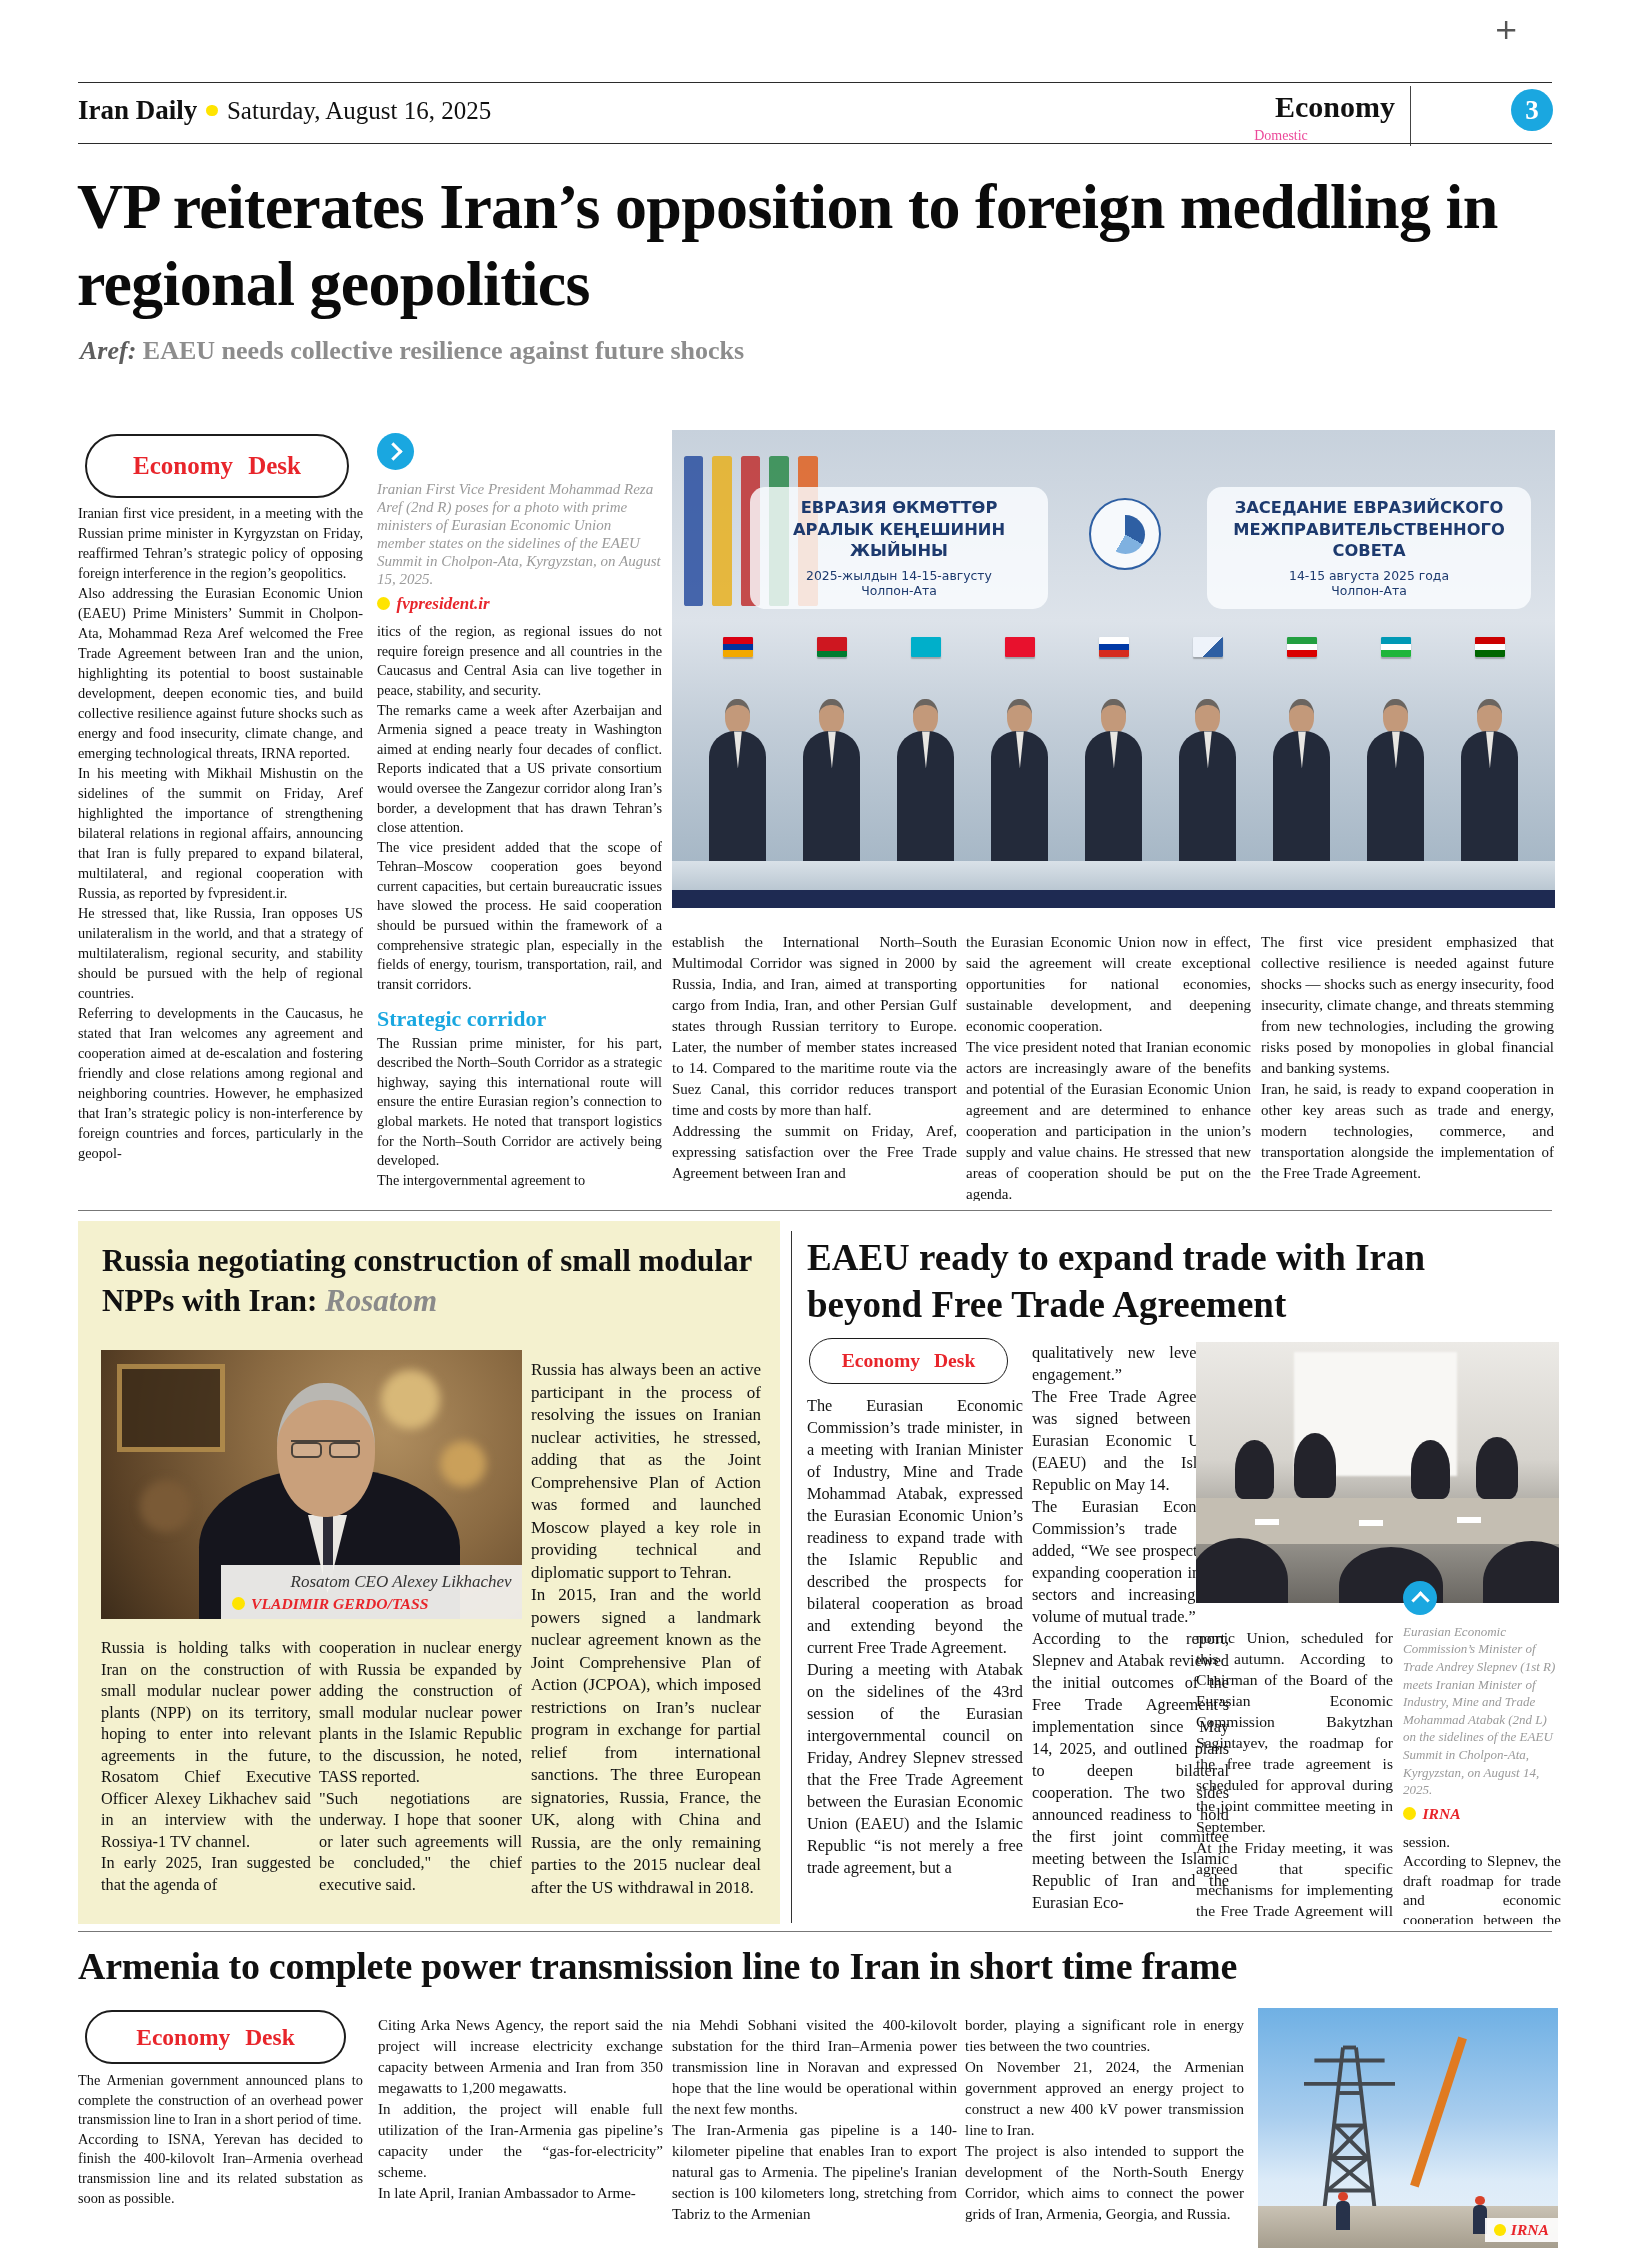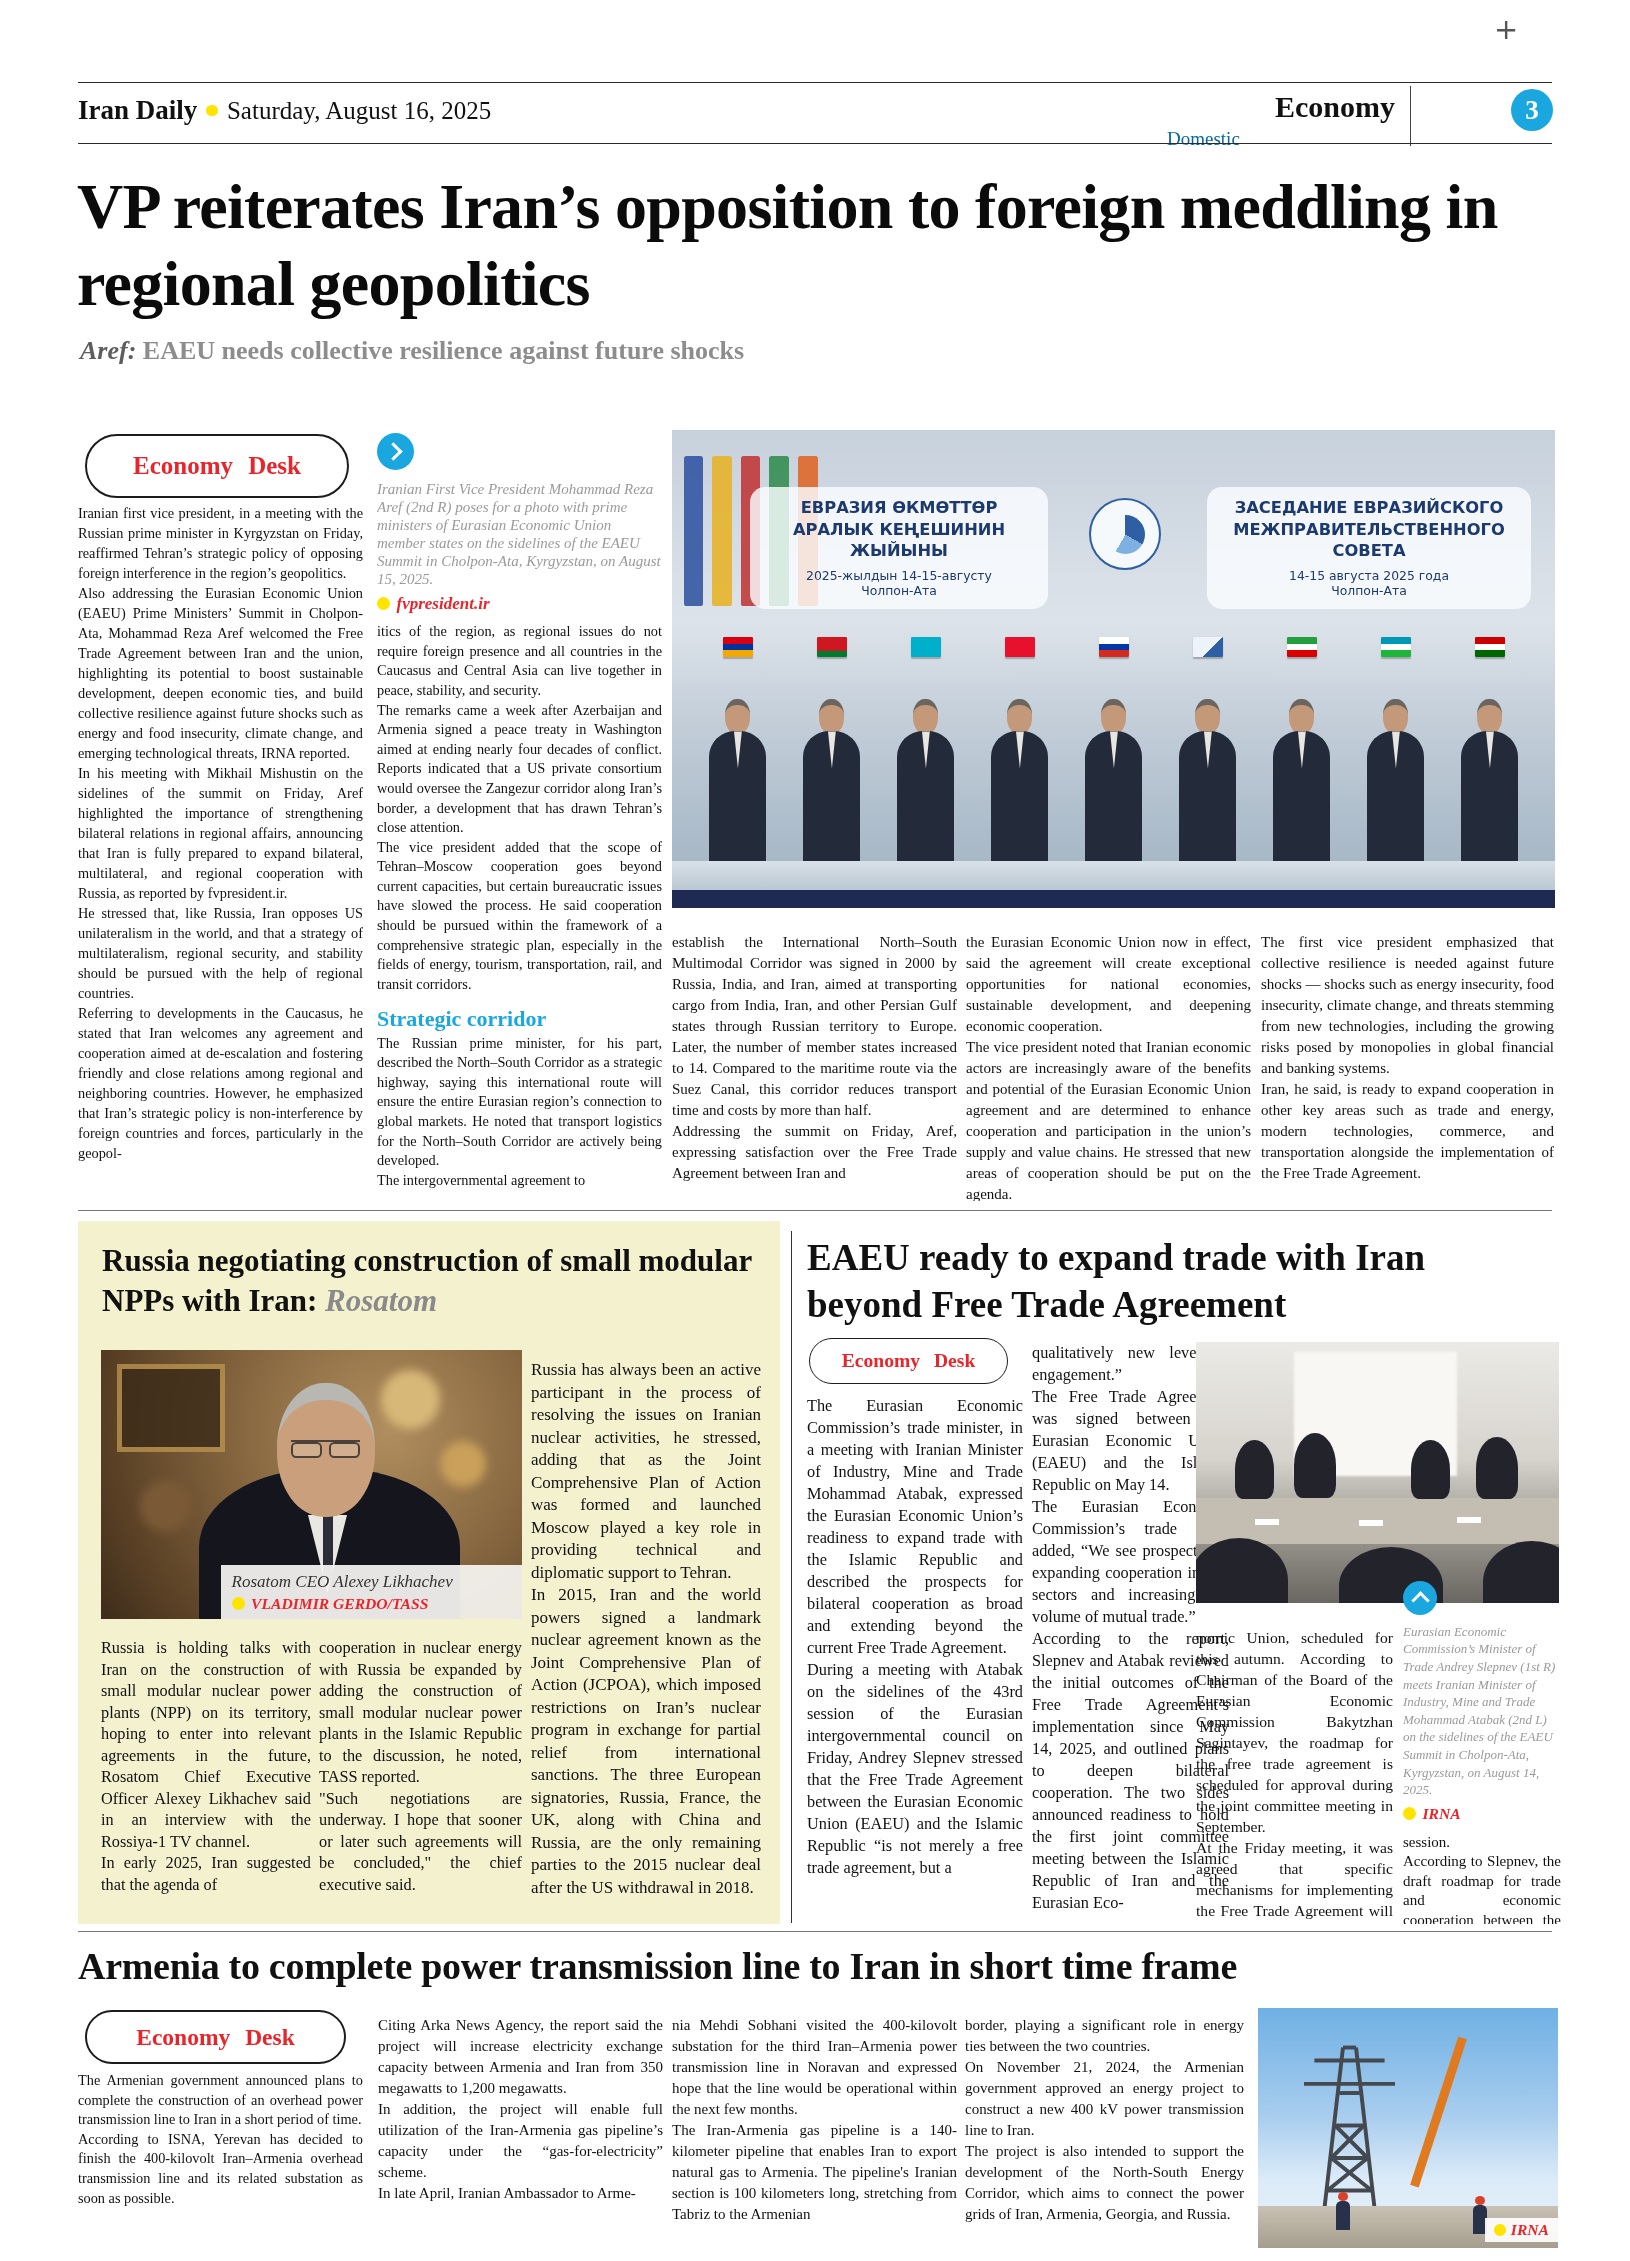--- a/index.html
+++ b/index.html
@@ -8,21 +8,21 @@
   .abs{position:absolute;}
   .rule{position:absolute;background:#2b2b2b;height:1.3px;}
   p{margin:0;}
   .justify p{text-align:justify;}
   
   .masthead{left:78px;top:95px;display:flex;align-items:center;gap:9px;}
   .brand{font-weight:bold;font-size:27px;}
   .dot{width:11.7px;height:11.7px;border-radius:50%;background:#ffe400;display:inline-block;}
   .dateline{font-size:25px;}
   .section-name{left:1167px;top:90px;width:228px;text-align:right;font-weight:bold;font-size:30px;}
-  .section-sub{left:1167px;top:128px;width:228px;text-align:left;font-size:19px;color:#0369a1;}
+  .section-sub{left:1167px;top:128px;width:228px;text-align:center;font-size:14px;color:#ec4899;}
   .hdr-vrule{left:1410px;top:86px;width:1.3px;height:60px;background:#444;position:absolute;}
   .reg-plus{left:1494px;top:11.7px;color:#555;font-size:29px;font-family:"DejaVu Sans",sans-serif;}
   .page-circle{left:1511px;top:89px;width:42px;height:42px;border-radius:50%;background:#1aa7e0;
        color:#fff;display:flex;align-items:center;justify-content:center;font-size:27px;font-weight:bold;}
   
   .headline{left:77px;top:168px;width:1487px;font-size:64px;line-height:77px;font-weight:bold;
        color:#0b0b0b;letter-spacing:-0.7px;}
   .subhead{left:80px;top:336px;width:1434px;font-size:26px;font-weight:bold;color:#8d8d8d;}
   .subhead .pfx{font-style:italic;color:#5e5e5e;}
   .desk{position:absolute;border:2px solid #1c1c1c;border-radius:33px;display:flex;
@@ -93,21 +93,21 @@
       background:#15151d;}
   .ros-man-shirt{position:absolute;left:207px;bottom:26px;width:39px;height:78px;background:#e9e7e2;
       clip-path:polygon(0 0,100% 0,50% 100%);}
   .ros-man-tie{position:absolute;left:222px;bottom:39px;width:10.4px;height:65px;background:#2c2c38;}
   .ros-man-head{position:absolute;left:176px;top:33px;width:98px;height:117px;border-radius:48%;
       background:#c9a07b;border-top:17px solid #b9b7b2;}
   .ros-man-glasses{position:absolute;left:190px;top:90px;width:69px;height:17px;
       border-top:2.6px solid #4a423a;display:flex;gap:6.5px;}
   .ros-man-glasses i{flex:1;border:2.6px solid #4a423a;border-radius:5.2px;height:11.7px;background:rgba(255,255,255,.15);}
   .ros-cap{position:absolute;right:0;bottom:0;width:280px;background:rgba(246,245,242,.93);padding:6.5px 10.4px;}
-  .ros-cap .capname{font-style:italic;color:#333;font-size:17px;}
+  .ros-cap .capname{font-style:italic;color:#333;font-size:17px;text-align:right;}
   .ros-cap .credit{justify-content:flex-start;margin:2.6px 0 0 0;}
   .ros-colR{left:531px;top:1359px;width:230px;height:545px;font-size:17px;line-height:22.5px;}
   .ros-colL{left:101px;top:1637px;width:210px;height:282px;font-size:16.3px;line-height:21.5px;}
   .ros-colM{left:319px;top:1637px;width:203px;height:282px;font-size:16.3px;line-height:21.5px;}
   
   .e-headline{left:807px;top:1234px;width:756px;font-size:37px;line-height:47px;font-weight:bold;}
   .desk2{left:809px;top:1338px;width:197px;height:44px;font-size:19.6px;border-width:1.6px;}
   .e-col1{left:807px;top:1395px;width:216px;height:514px;font-size:16.3px;line-height:22px;}
   .e-col2{left:1032px;top:1342px;width:197px;height:566px;font-size:16.3px;line-height:22px;}
   .e-col3{left:1196px;top:1627px;width:197px;height:293px;font-size:15.6px;line-height:21px;}

